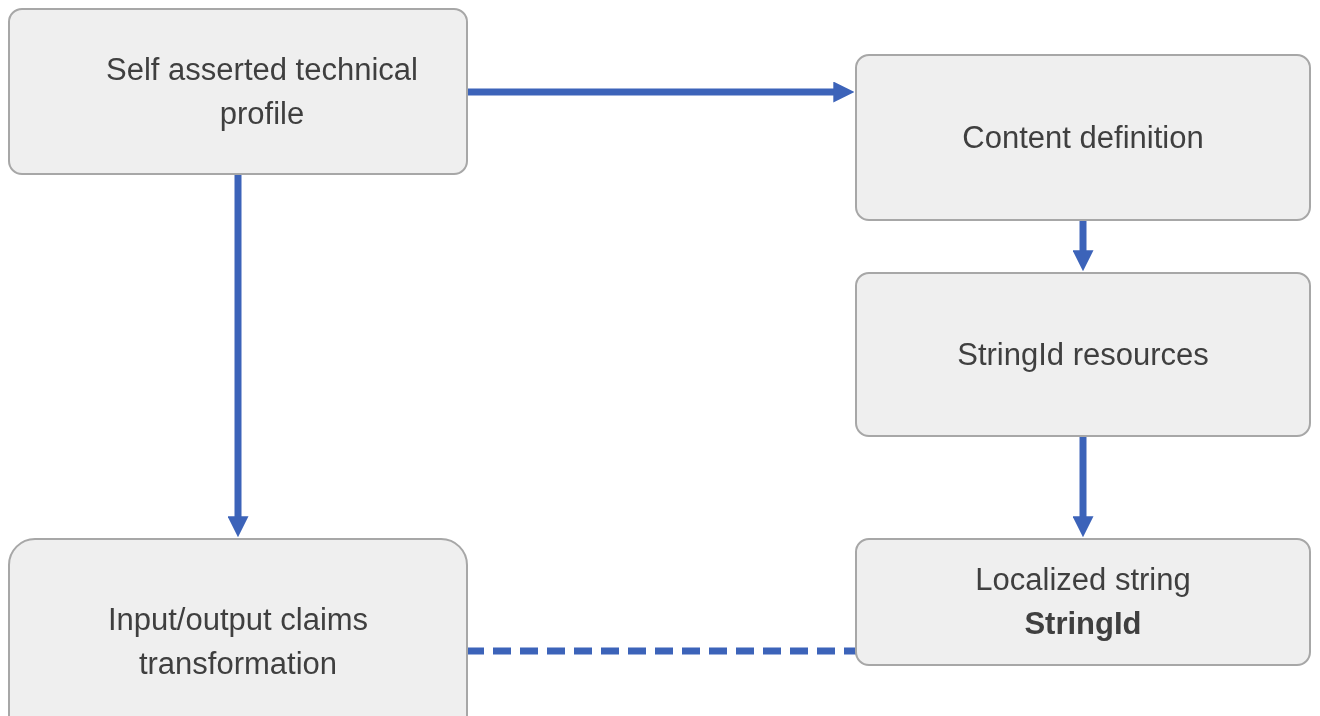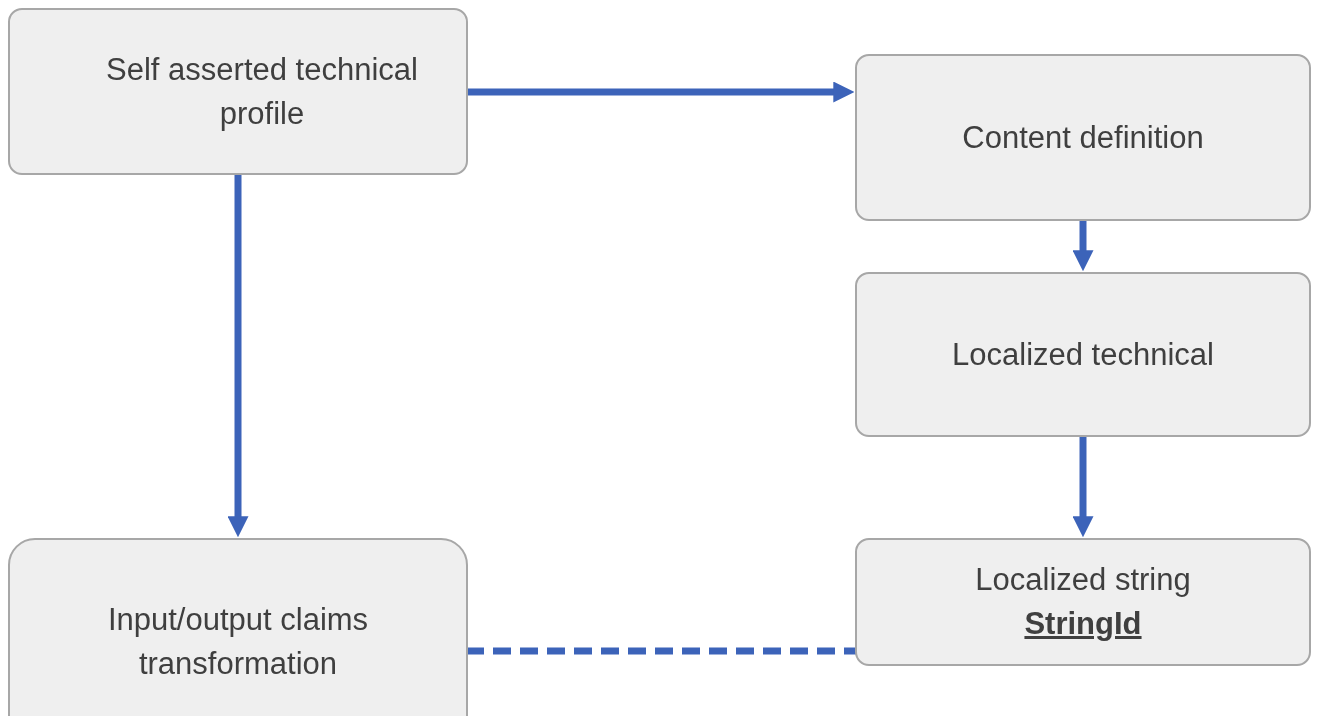--- a/index.html
+++ b/index.html
@@ -42,21 +42,21 @@
     display: flex;
     flex-direction: column;
     align-items: center;
     justify-content: center;
     text-align: center;
     color: var(--text-color);
     font-size: 31px;
     line-height: 44px;
   }
   .node .lbl { display: block; }
-  .node .lbl.bold { font-weight: 700; text-decoration: underline; }
+  .node .lbl.bold { font-weight: 700; }
   #node-1 { left: 8px;   top: 8px;   width: 460px; height: 167px; padding-left: 48px; }
   #node-1 .lbl { max-width: 380px; }
   #node-2 { left: 855px; top: 8px;   width: 456px; height: 167px; margin-top: 46px; }
   #node-3 { left: 855px; top: 272px; width: 456px; height: 165px; }
   #node-4 { left: 8px;   top: 538px; width: 460px; height: 208px; border-radius: 27px; }
   #node-4 .lbl { max-width: 400px; }
   #node-5 { left: 855px; top: 538px; width: 456px; height: 128px; }
 </style>
 </head>
 <body>
@@ -83,21 +83,21 @@
 
   <div class="node" id="node-1">
     <span class="lbl">Self asserted technical profile</span>
   </div>
 
   <div class="node" id="node-2">
     <span class="lbl">Content definition</span>
   </div>
 
   <div class="node" id="node-3">
-    <span class="lbl">Localized technical</span>
+    <span class="lbl">StringId resources</span>
   </div>
 
   <div class="node" id="node-4">
     <span class="lbl">Input/output claims transformation</span>
   </div>
 
   <div class="node" id="node-5">
     <span class="lbl">Localized string</span>
     <span class="lbl bold">StringId</span>
   </div>

